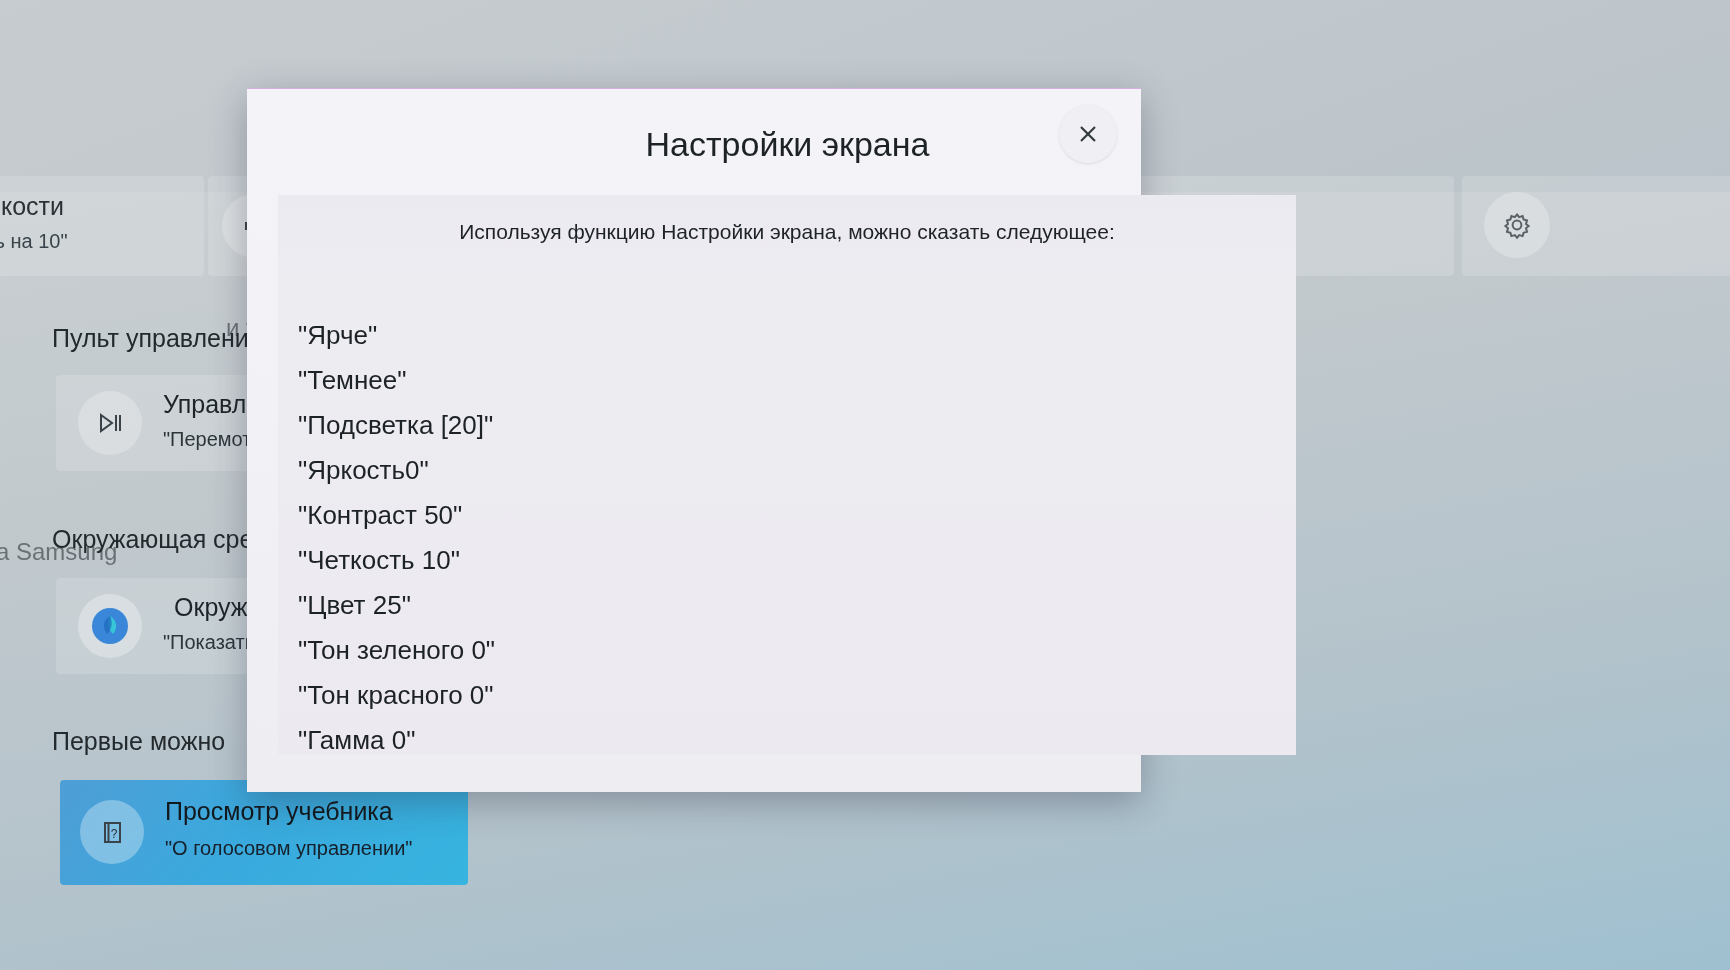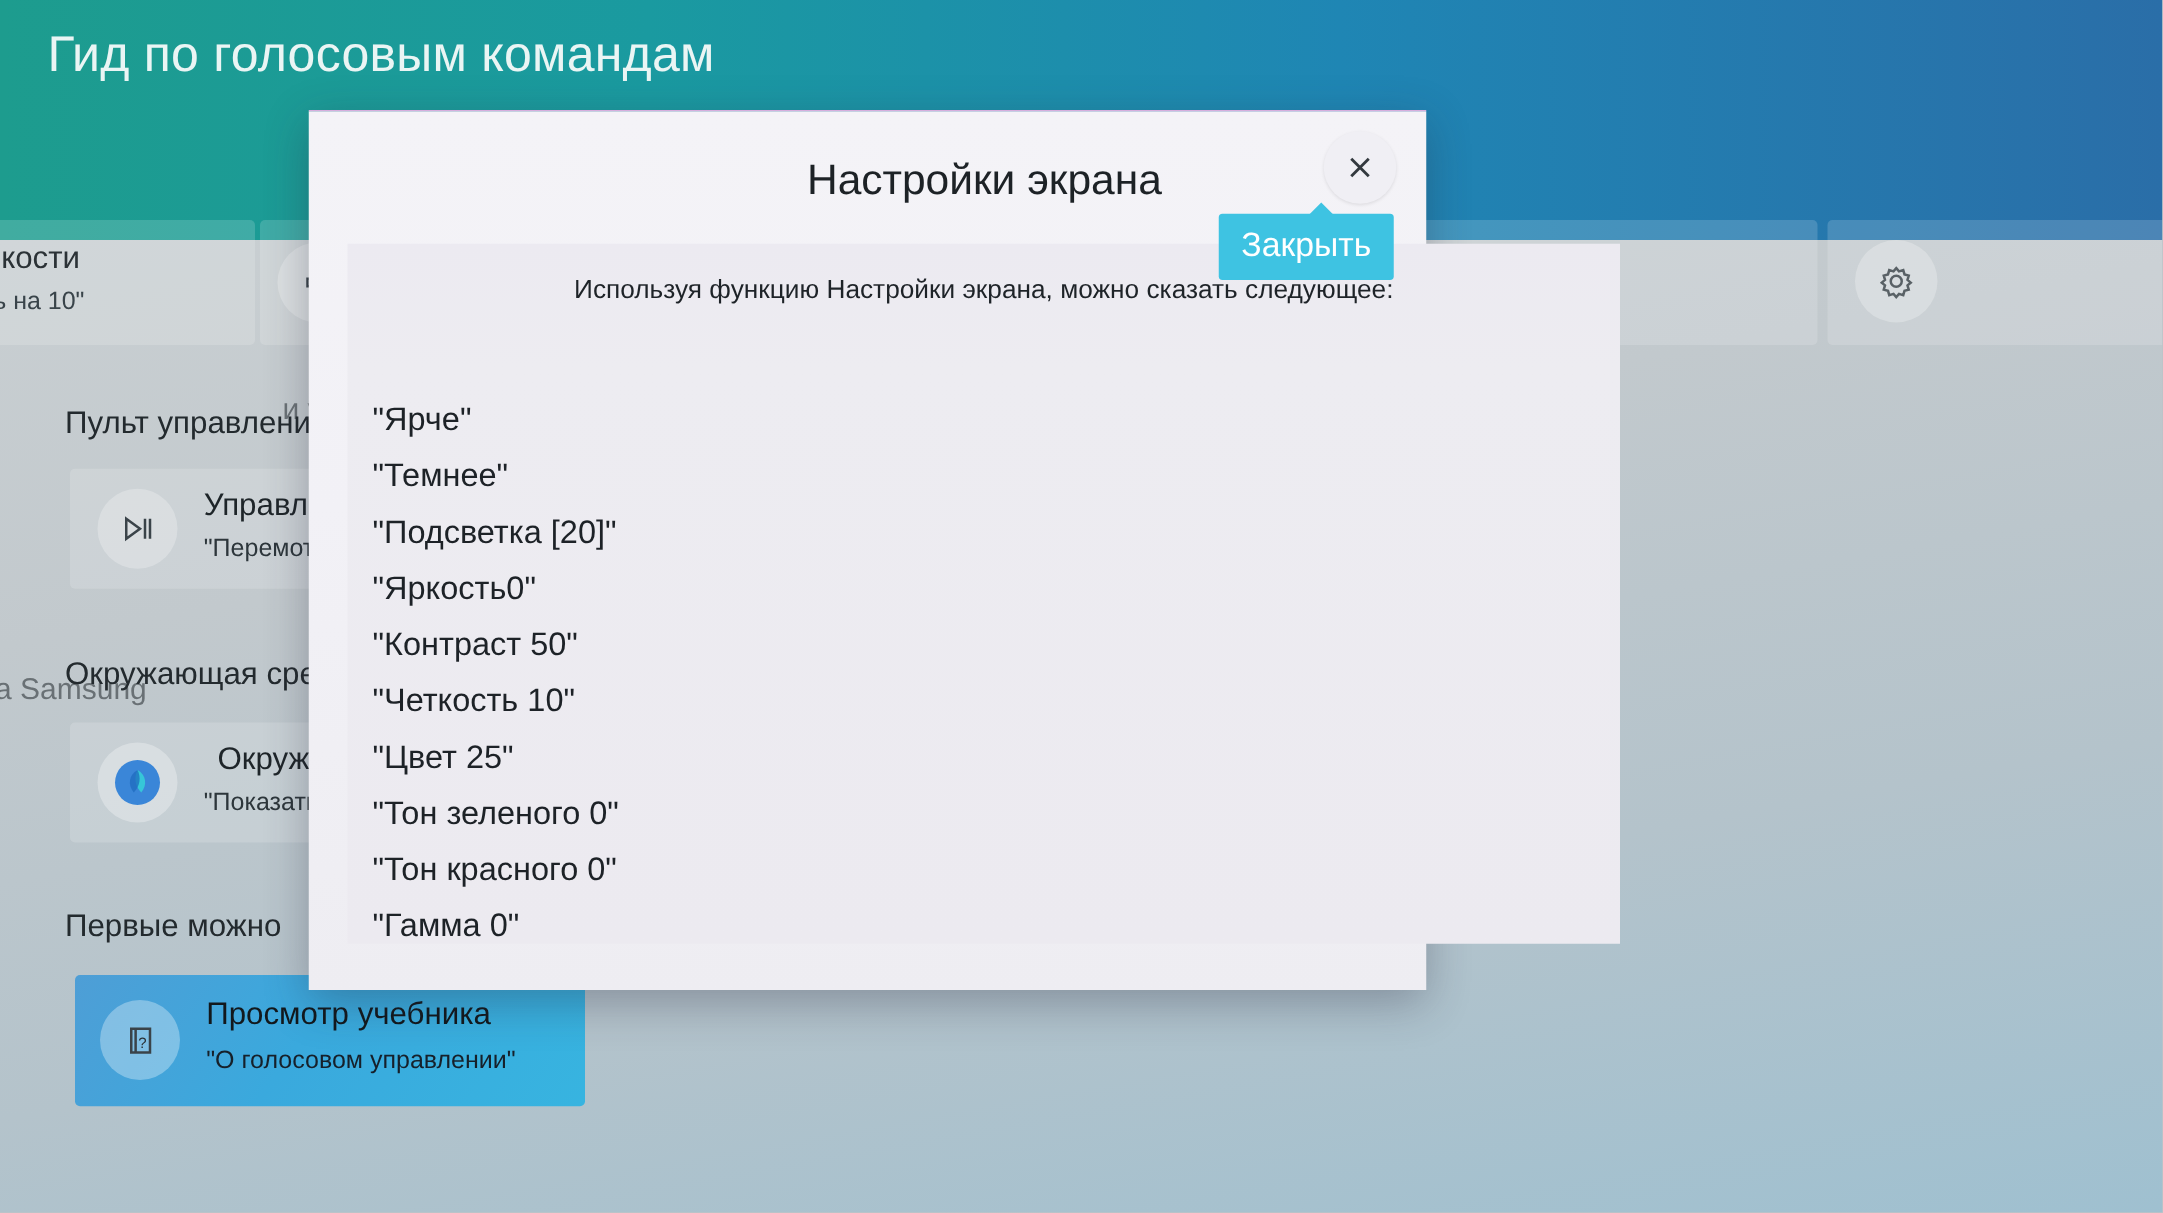--- a/index.html
+++ b/index.html
@@ -216,23 +216,20 @@
 
   .icon-stroke { stroke: #3a4349; fill: none; stroke-width: 2; }
 </style>
 </head>
 <body>
 
 <div id="screen">
 
   <div class="bg-app">
 
-    <div class="bg-header">
-      <div class="bg-header-title">Гид по голосовым командам</div>
-    </div>
 
     <div class="bg-body">
 
       <div class="top-card" id="card-volume">
         <div class="tc-title">ие громкости</div>
         <div class="tc-sub">громкость на 10"</div>
       </div>
 
       <div class="top-card" id="card-mid">
         <div class="circ-icon" style="left:14px; top:18px; width:64px; height:64px;">
@@ -309,21 +306,20 @@
 
     <div id="dialog-title">Настройки экрана</div>
 
     <div id="close-button">
       <svg width="30" height="30" viewBox="0 0 30 30">
         <line x1="8" y1="8" x2="22" y2="22" stroke="#33393e" stroke-width="2.2"></line>
         <line x1="22" y1="8" x2="8" y2="22" stroke="#33393e" stroke-width="2.2"></line>
       </svg>
     </div>
 
-    <div id="close-tooltip">Закрыть</div>
 
     <div id="dialog-inner">
       <div id="dialog-subtitle">Используя функцию Настройки экрана, можно сказать следующее:</div>
       <ul id="command-list">
           <li>"Ярче"</li>
           <li>"Темнее"</li>
           <li>"Подсветка [20]"</li>
           <li>"Яркость0"</li>
           <li>"Контраст 50"</li>
           <li>"Четкость 10"</li>

